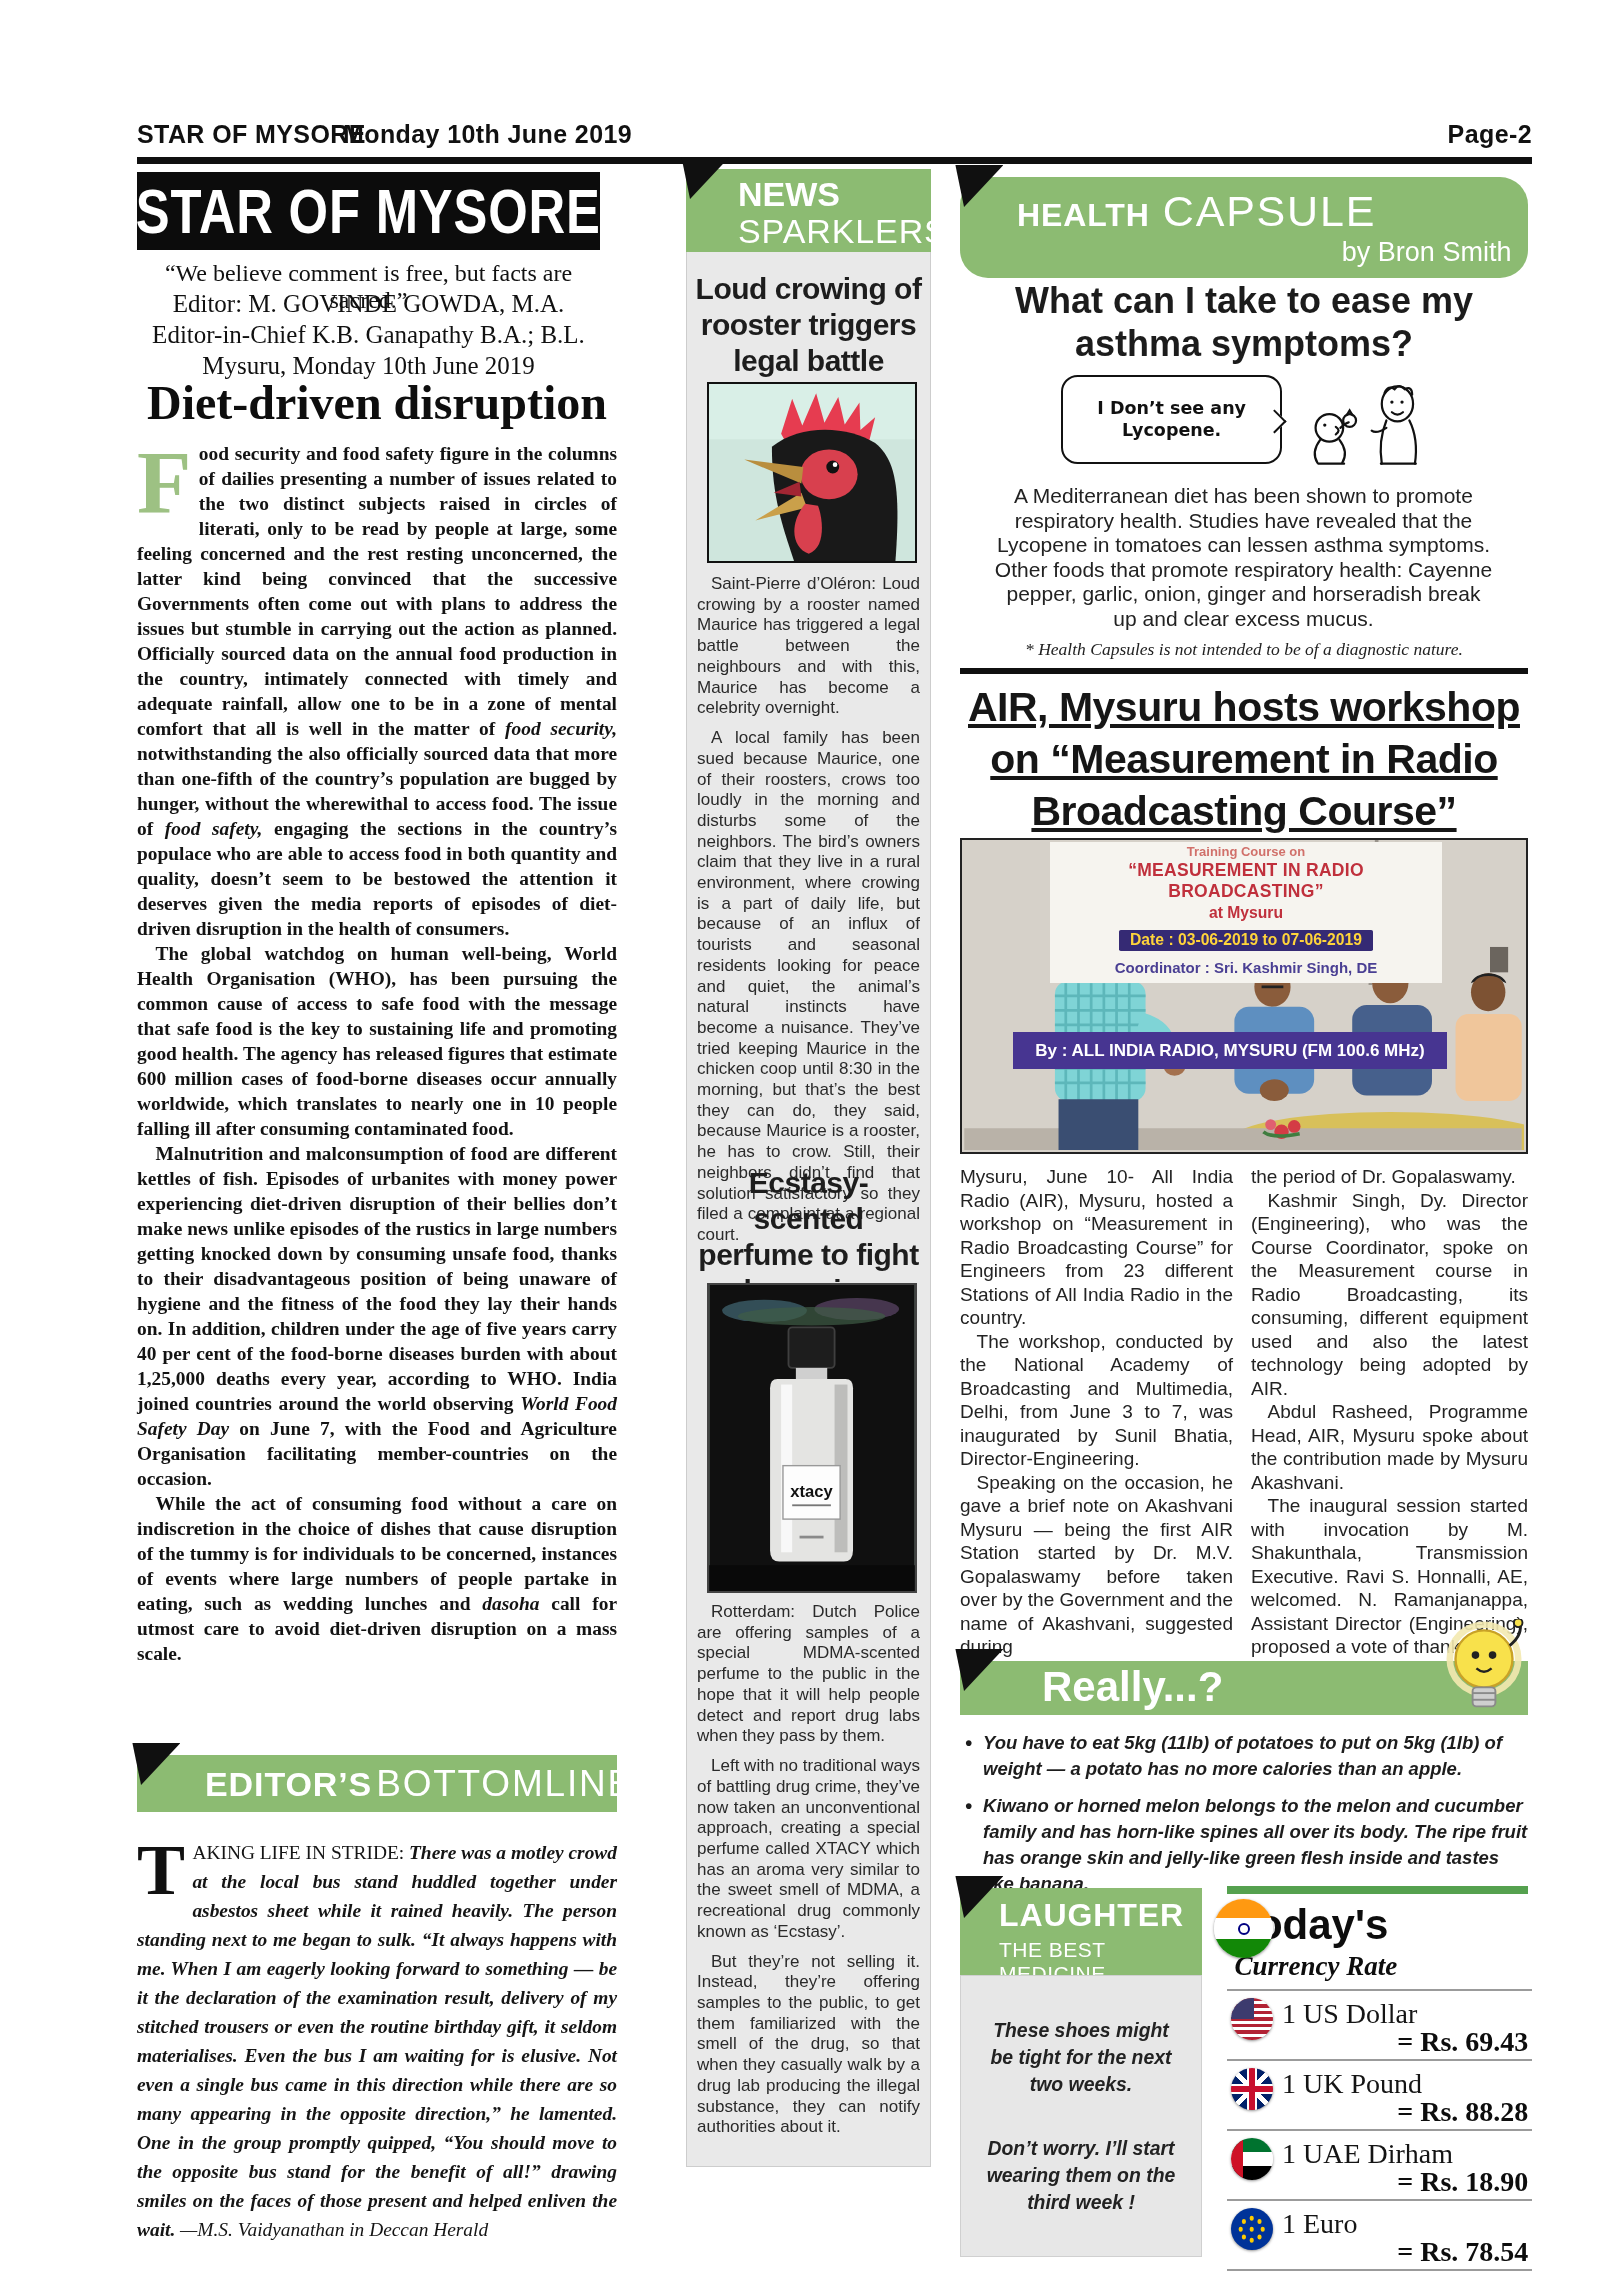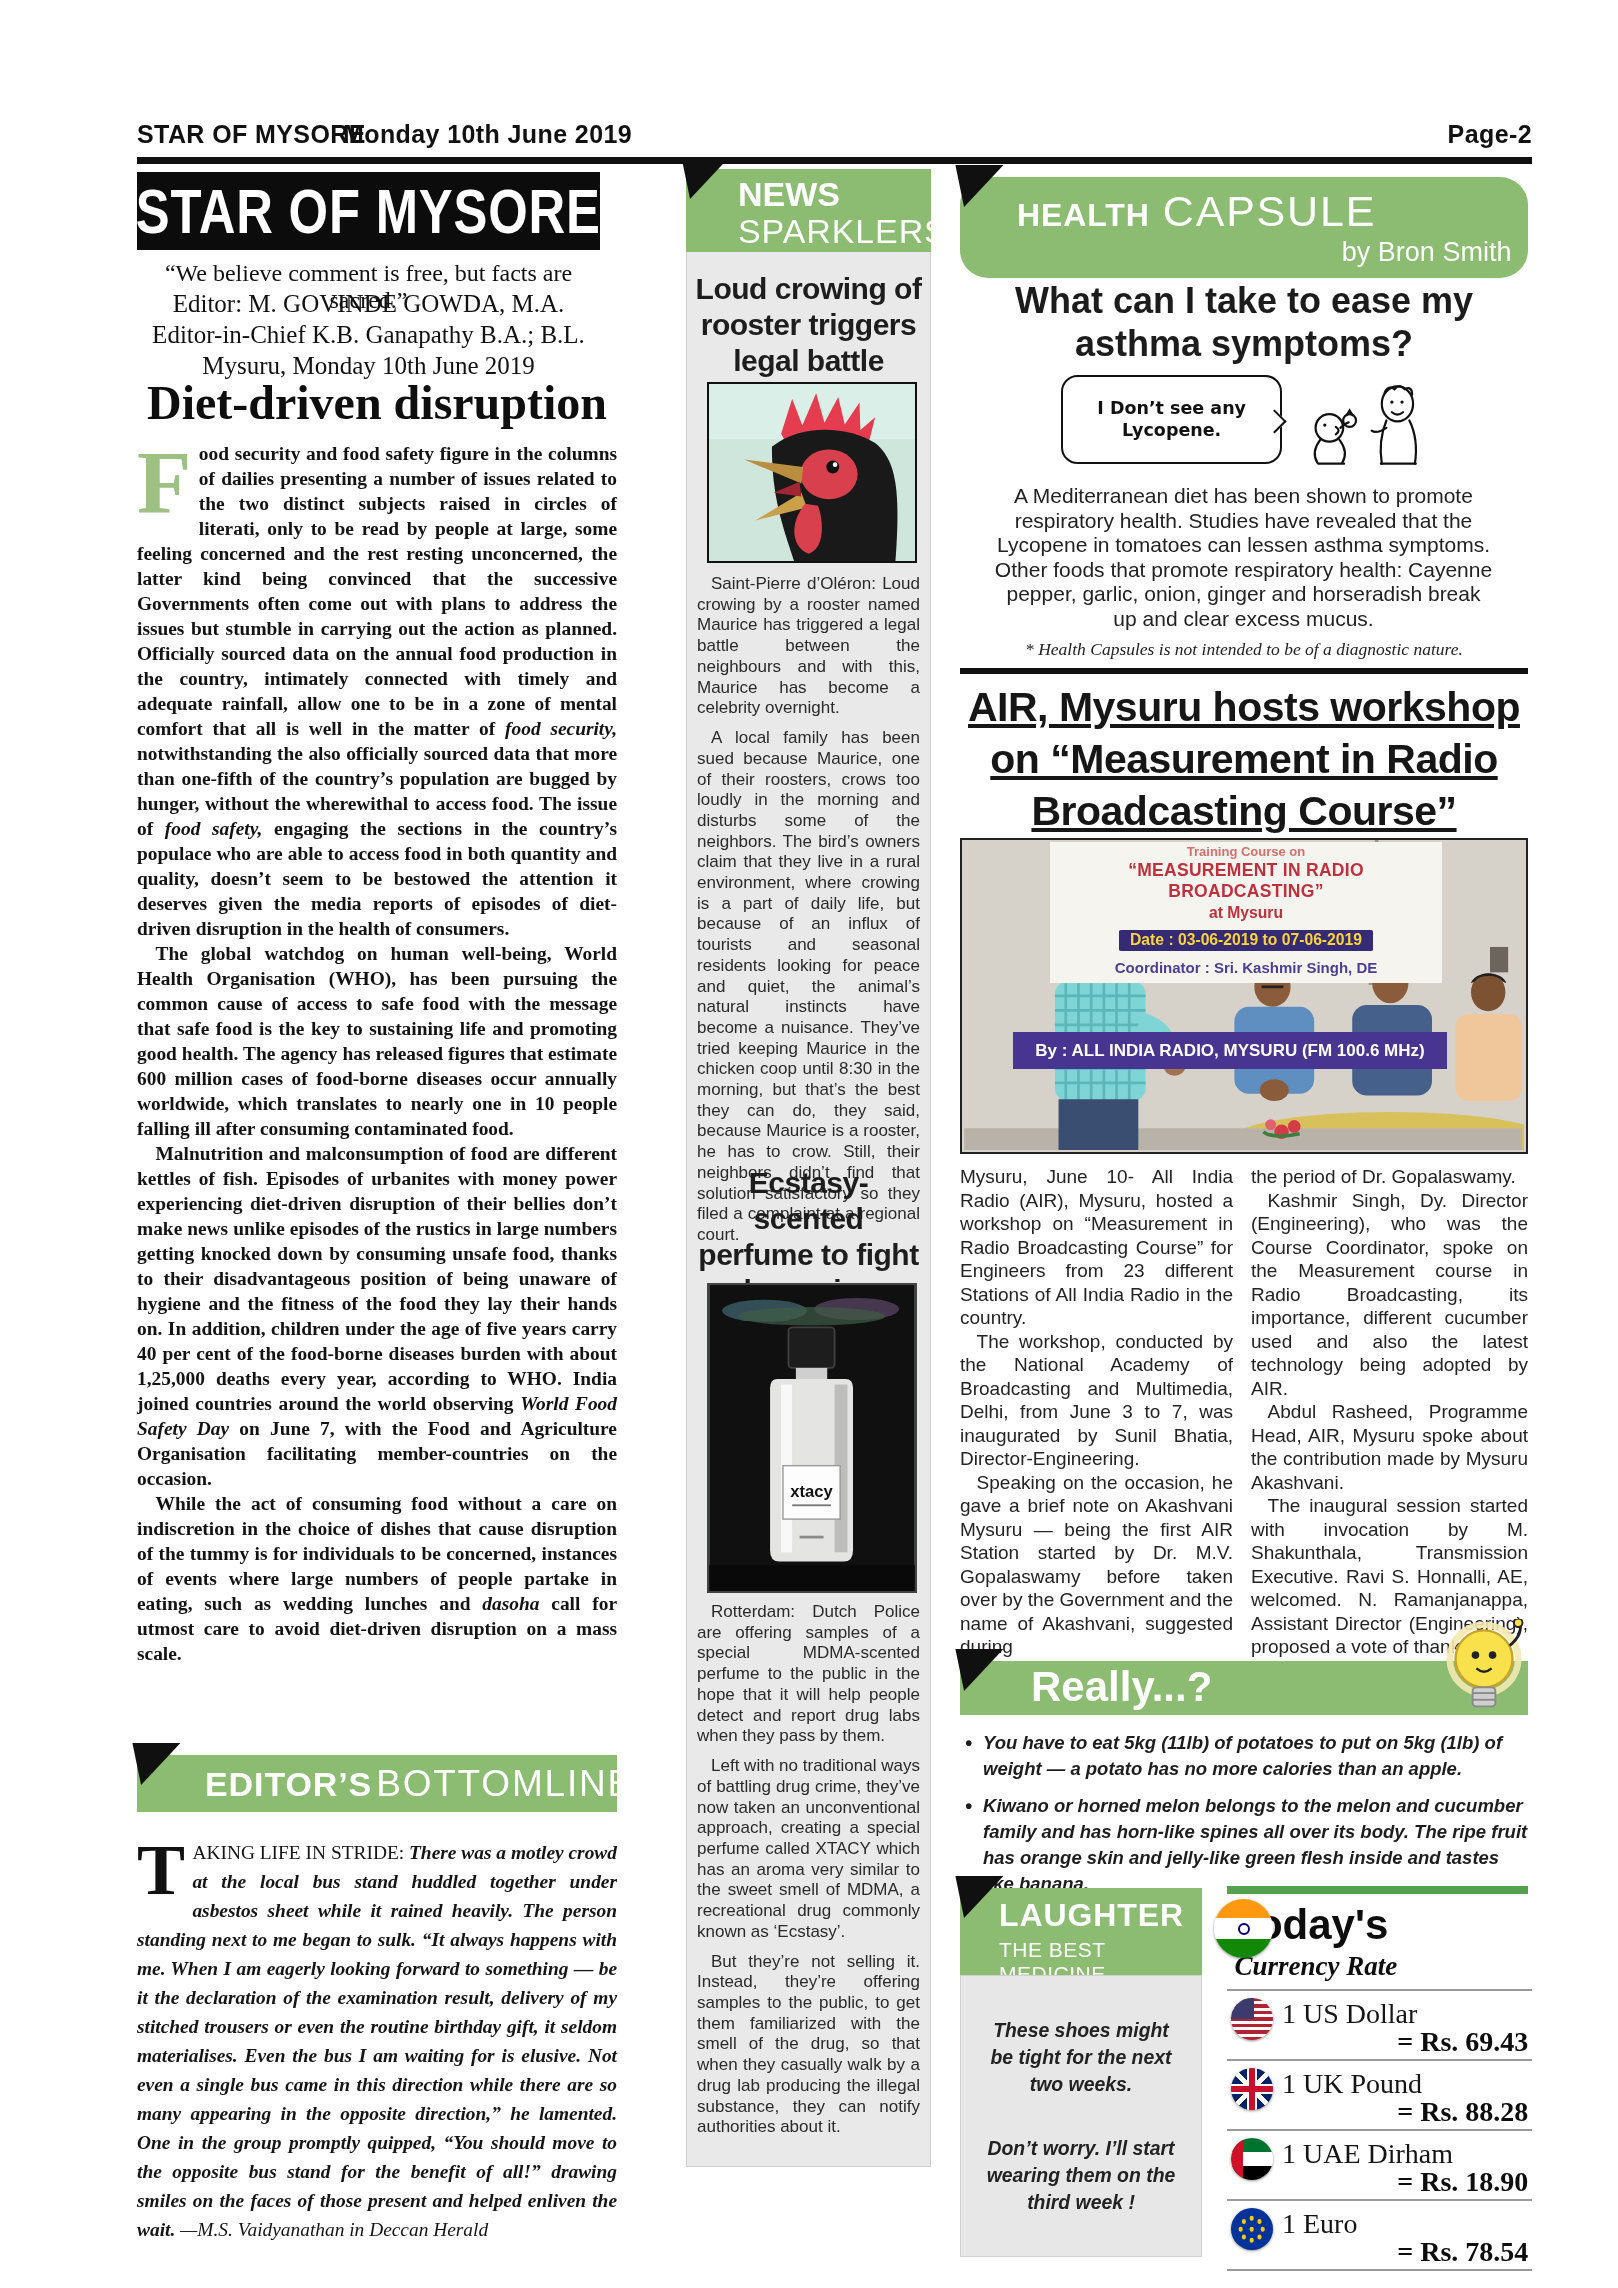--- a/index.html
+++ b/index.html
@@ -79,21 +79,21 @@
   .ab-l3{display:inline-block;background:#352a74;color:#ffd43b;font-weight:bold;font-size:15.7px;
          padding:1.8px 11px;margin-top:7.4px;border-radius:1.8px;}
   .ab-l4{color:#4a3f93;font-weight:bold;font-size:15px;margin-top:7.4px;}
   .air-band{position:absolute;left:51px;top:192px;width:434px;height:37px;background:#473591;color:#fff;
          font-weight:bold;font-size:17px;line-height:37px;text-align:center;}
   .air-col{font-size:19px;line-height:23.5px;text-align:justify;color:#232323;}
   .air-col p{margin:0;}
   .air-col p + p{text-indent:16.6px;}
 
   
-  .really-label{font-weight:bold;font-size:42px;line-height:52px;padding-left:71px;}
+  .really-label{font-weight:bold;font-size:42px;line-height:52px;padding-left:71px;margin-left:11px;}
   .bullet-row{display:flex;gap:11px;margin-bottom:11px;
       font-weight:bold;font-style:italic;font-size:18.5px;line-height:26px;color:#1d1d1d;}
   .bullet-dot{flex:none;font-size:20px;line-height:26px;}
 
   
   .lg-banner-text{padding:9.2px 0 0 39px;}
   .lg-bold{display:block;font-size:32px;font-weight:bold;letter-spacing:0.9px;}
   .lg-light{display:block;font-size:21px;font-weight:normal;margin-top:3.7px;letter-spacing:0.5px;}
   .joke-box{background:#e7e7e7;border:0.9px solid #d0d0d0;display:flex;flex-direction:column;
       justify-content:center;gap:37px;box-sizing:border-box;padding:0 20px;}
@@ -316,21 +316,21 @@
     <div class="air-band">By : ALL INDIA RADIO, MYSURU (FM 100.6 MHz)</div>
   </div>
 
   <div class="abs air-col" style="left:960px;top:1165px;width:273px;">
     <p>Mysuru, June 10- All India Radio (AIR), Mysuru, hosted a workshop on “Measurement in Radio Broadcasting Course” for Engineers from 23 different Stations of All India Radio in the country.</p>
     <p>The workshop, conducted by the National Academy of Broadcasting and Multimedia, Delhi, from June 3 to 7, was inaugurated by Sunil Bhatia, Director-Engineering.</p>
     <p>Speaking on the occasion, he gave a brief note on Akashvani Mysuru — being the first AIR Station started by Dr. M.V. Gopalaswamy before taken over by the Government and the name of Akashvani, suggested during</p>
   </div>
   <div class="abs air-col" style="left:1251px;top:1165px;width:277px;">
     <p>the period of Dr. Gopalaswamy.</p>
-    <p>Kashmir Singh, Dy. Director (Engineering), who was the Course Coordinator, spoke on the Measurement course in Radio Broadcasting, its importance, different cucumber used and also the latest technology being adopted by AIR.</p>
+    <p>Kashmir Singh, Dy. Director (Engineering), who was the Course Coordinator, spoke on the Measurement course in Radio Broadcasting, its consuming, different equipment used and also the latest technology being adopted by AIR.</p>
     <p>Abdul Rasheed, Programme Head, AIR, Mysuru spoke about the contribution made by Mysuru Akashvani.</p>
     <p>The inaugural session started with invocation by M. Shakunthala, Transmission Executive. Ravi S. Honnalli, AE, welcomed. N. Ramanjanappa, Assistant Director (Engineering), proposed a vote of thanks.</p>
   </div>
 
   <div class="banner" style="left:960px;top:1661px;width:568px;height:54px;">
     <i class="fold"></i>
     <div class="really-label">Really...?</div>
     <svg class="abs" style="right:-3.7px;top:-42px;" width="96" height="114" viewBox="0 0 100 120">
       <circle cx="50" cy="42" r="36" fill="none" stroke="#f3e9b0" stroke-width="7" opacity=".9"></circle>
       <circle cx="50" cy="42" r="30" fill="#f8e14b" stroke="#c9a227" stroke-width="2.5"></circle>

